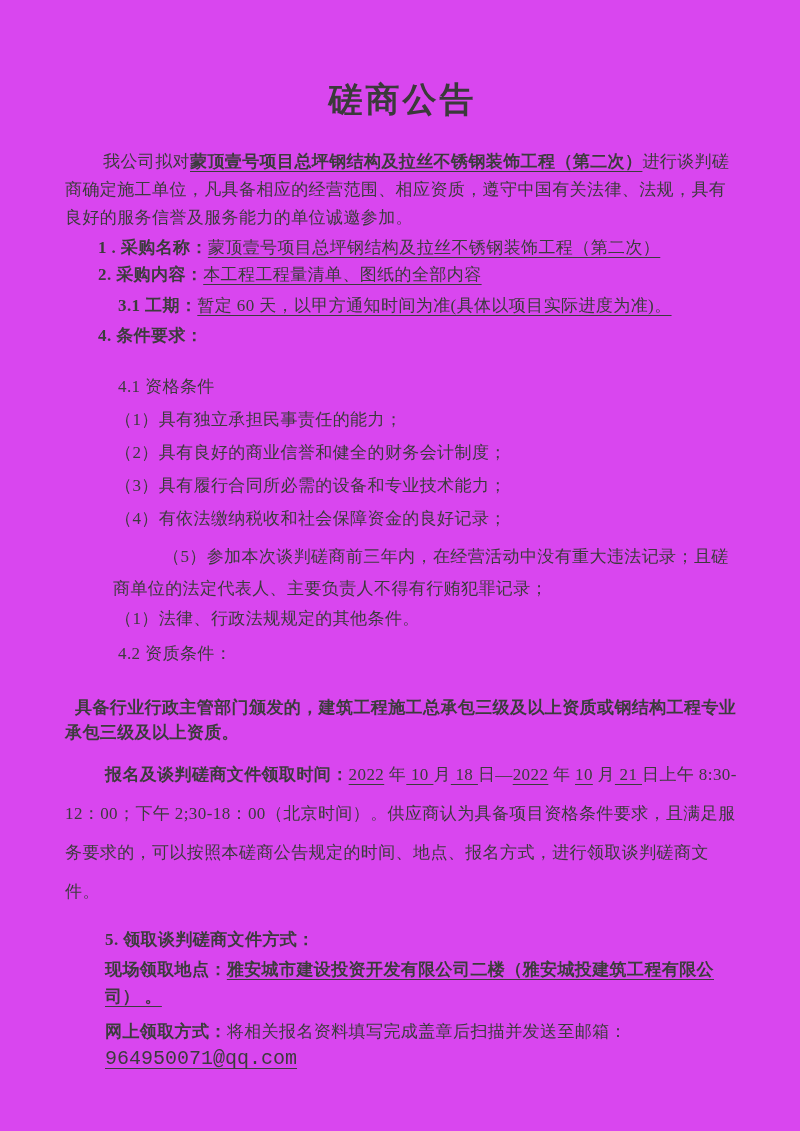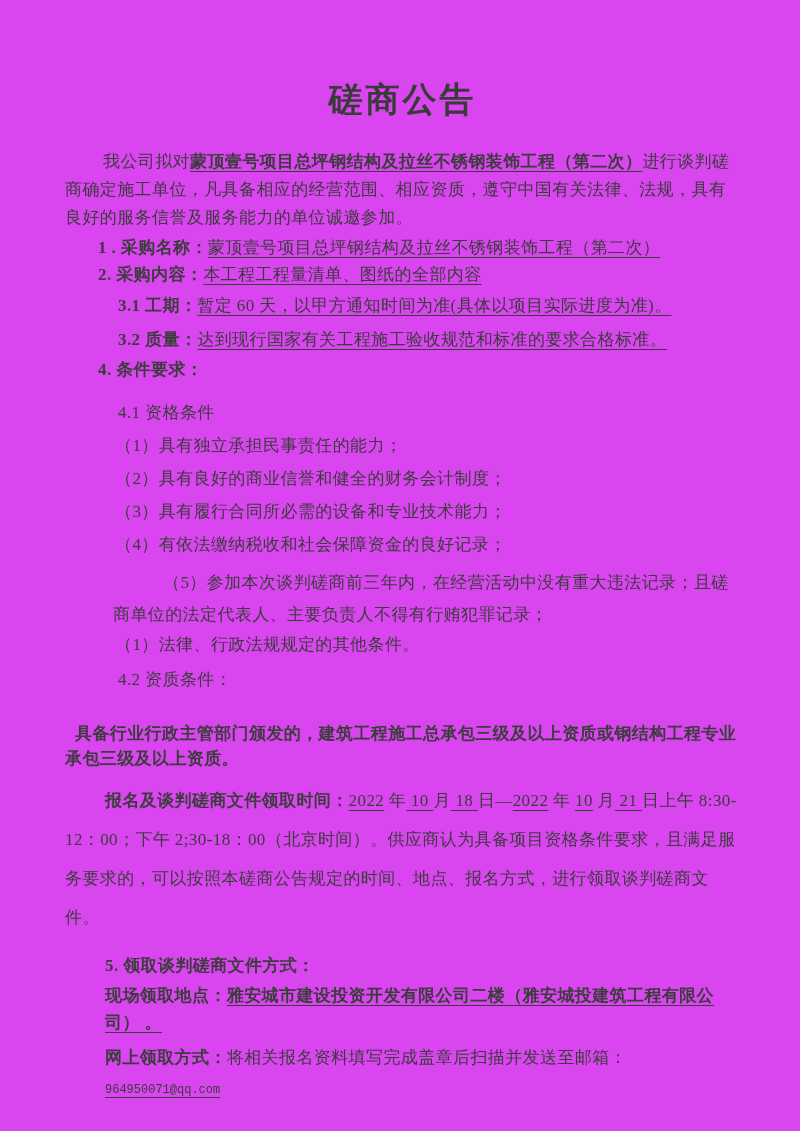--- a/index.html
+++ b/index.html
@@ -31,50 +31,49 @@
   .u{text-decoration:underline;text-underline-offset:4px;text-decoration-thickness:1px;}
   .bu{font-weight:700;text-decoration:underline;text-underline-offset:4px;text-decoration-thickness:1px;}
   .li{line-height:27px;}
   .ind1{margin-left:33px;}
   .ind2{margin-left:53px;}
   .item1{margin-top:2px;}
   .h3{margin-top:1px;font-weight:700;}
   .s31{margin-top:4px;}
   .s32{margin-top:7px;}
   .h4{margin-top:3px;font-weight:700;}
-  .s41{margin-top:16px;}
+  .s41{margin-top:24px;}
   .cond{line-height:27px;text-indent:50px;margin-top:6px;}
   .cond5{line-height:32px;margin-top:9px;margin-left:48px;}
   .cond6{margin-top:0;}
   .s42{margin-top:8px;}
   .cred{margin-top:28px;line-height:25px;text-indent:10px;font-weight:700;}
   .reg{margin-top:10px;line-height:39px;text-indent:40px;}
   .s5{line-height:27px;margin-left:40px;}
   .s5h{margin-top:15px;font-weight:700;}
   .site{margin-top:3px;}
   .online{margin-top:8px;}
-  .email{font-family:"Liberation Mono","DejaVu Sans Mono",monospace;font-size:12px;letter-spacing:0;}
+  .email{font-family:"Liberation Mono","DejaVu Sans Mono",monospace;font-size:20px;letter-spacing:0;}
 </style>
 </head>
 <body>
 
 <div class="page">
 
   <h1 class="title">磋商公告</h1>
 
   <p class="intro"><span>我公司拟对</span><span class="bu">蒙顶壹号项目总坪钢结构及拉丝不锈钢装饰工程（第二次）</span><span>进行谈判磋商确定施工单位，凡具备相应的经营范围、相应资质，遵守中国有关法律、法规，具有良好的服务信誉及服务能力的单位诚邀参加。</span></p>
 
   <p class="li ind1 item1"><span class="b">1 . 采购名称：</span><span class="u">蒙顶壹号项目总坪钢结构及拉丝不锈钢装饰工程（第二次）</span></p>
 
   <p class="li ind1"><span class="b">2.  采购内容：</span><span class="u">本工程工程量清单、图纸的全部内容</span></p>
 
 
   <p class="li ind2 s31"><span class="b">3.1 工期：</span><span class="u">暂定 60 天，以甲方通知时间为准(具体以项目实际进度为准)。</span></p>
 
-  <p class="li ind2 s32"><span class="b">3.2 质量：</span><span class="u">达到现行国家有关工程施工验收规范和标准的要求合格标准。</span></p>
 
   <p class="li ind1 h4">4. 条件要求：</p>
 
   <p class="li ind2 s41">4.1 资格条件</p>
 
   <p class="cond">（1）具有独立承担民事责任的能力；</p>
   <p class="cond">（2）具有良好的商业信誉和健全的财务会计制度；</p>
   <p class="cond">（3）具有履行合同所必需的设备和专业技术能力；</p>
   <p class="cond">（4）有依法缴纳税收和社会保障资金的良好记录；</p>
   <p class="cond cond5">（5）参加本次谈判磋商前三年内，在经营活动中没有重大违法记录；且磋商单位的法定代表人、主要负责人不得有行贿犯罪记录；</p>

